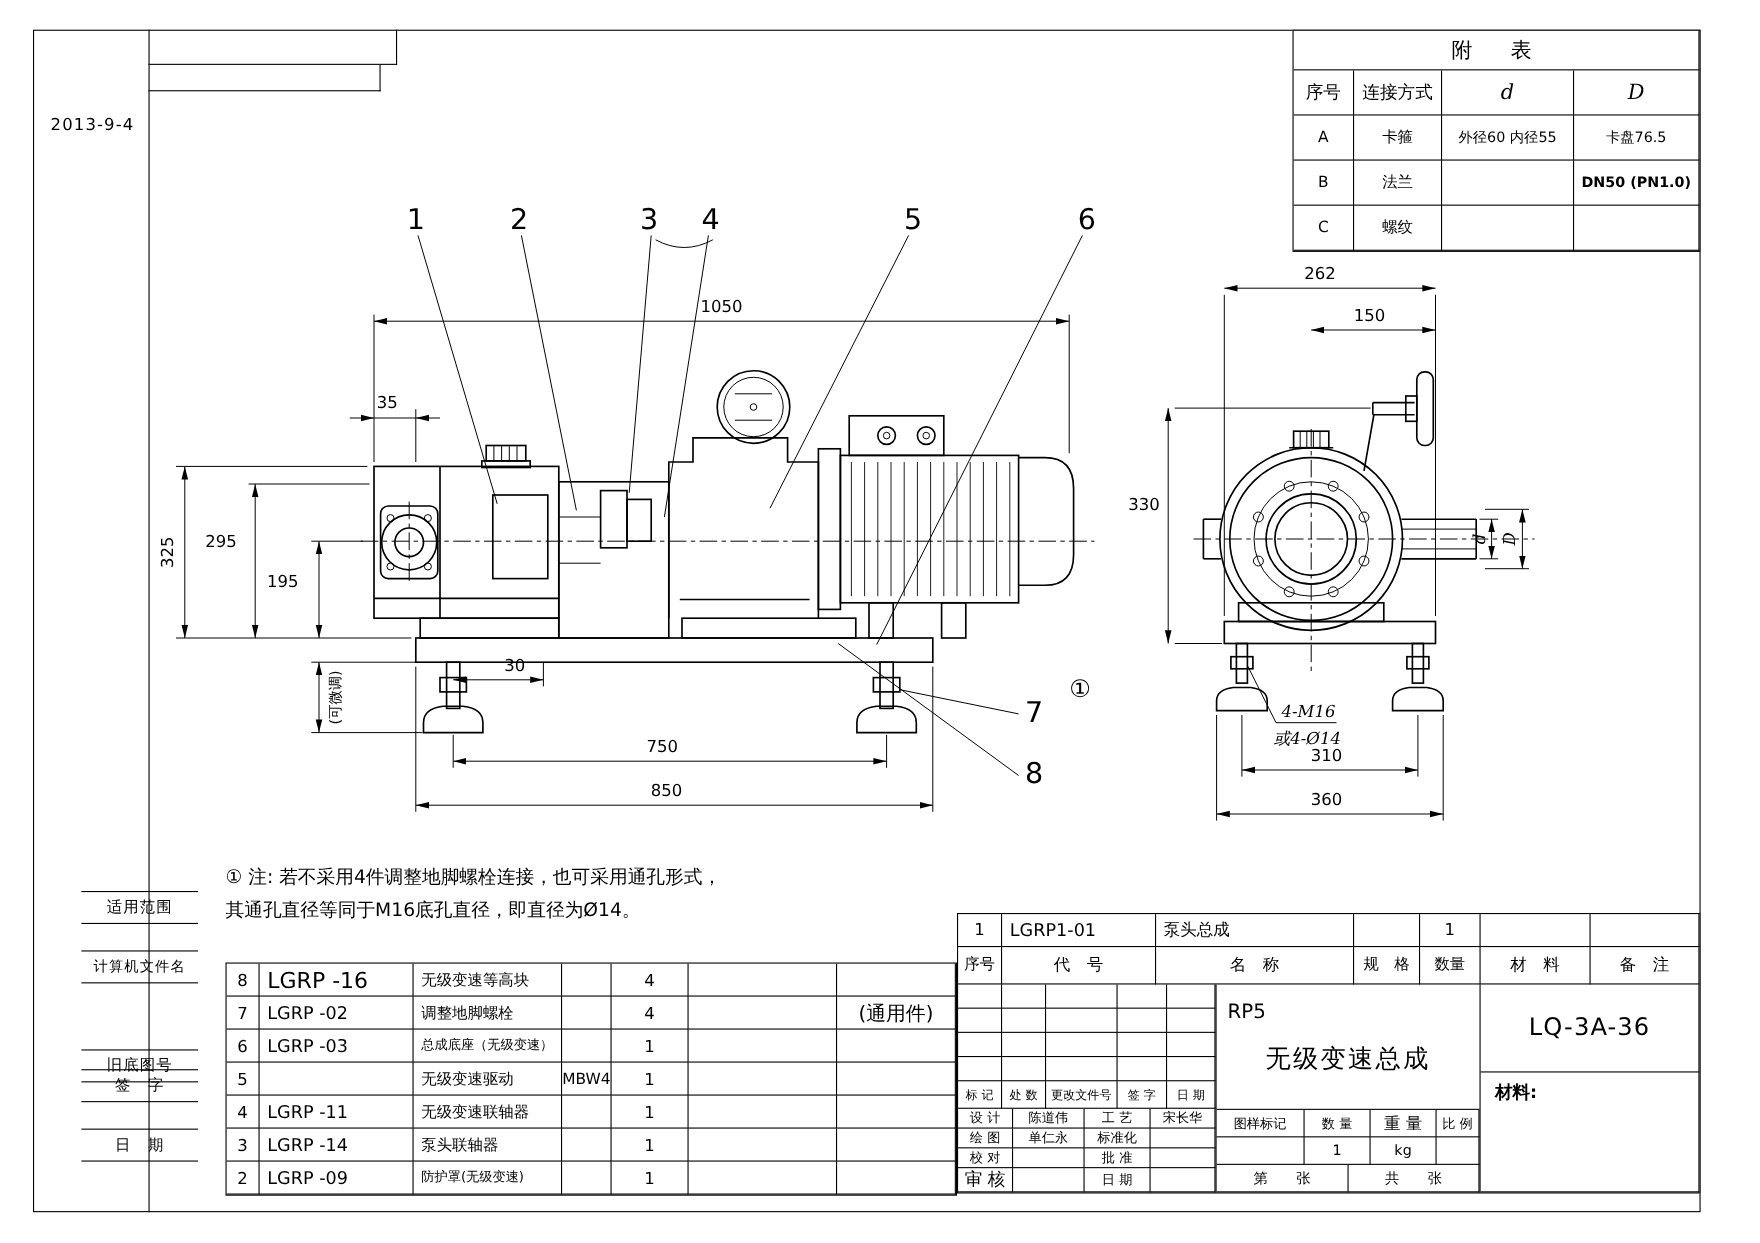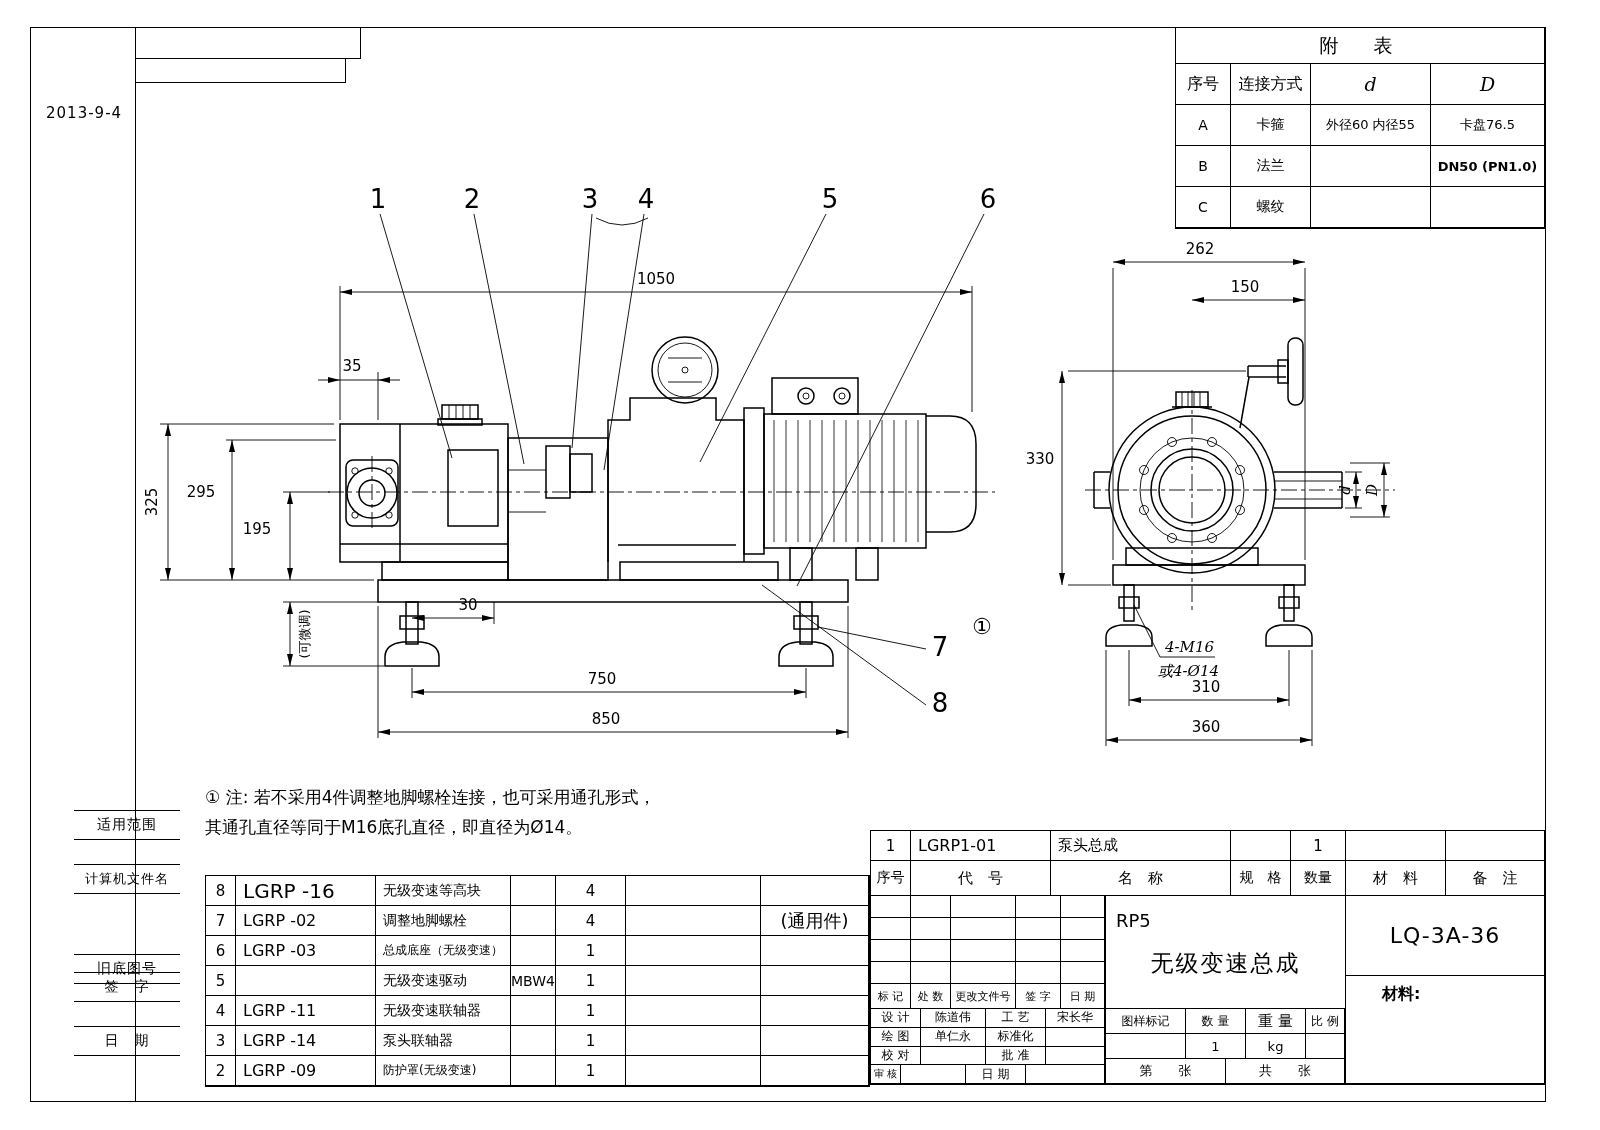--- a/index.html
+++ b/index.html
@@ -466,21 +466,21 @@
         <div class="cell" style="width:60px;font-size:12px">标准化</div>
         <div class="cell last"></div>
       </div>
       <div class="row" style="flex:1">
         <div class="cell" style="width:50px;font-size:12px">校 对</div>
         <div class="cell" style="width:65px"></div>
         <div class="cell" style="width:60px;font-size:12px">批 准</div>
         <div class="cell last"></div>
       </div>
       <div class="row" style="flex:1">
-        <div class="cell" style="width:30px;font-size:10px">审 核</div>
+        <div class="cell" style="width:50px;font-size:16px">审 核</div>
         <div class="cell" style="width:65px"></div>
         <div class="cell" style="width:60px;font-size:12px">日 期</div>
         <div class="cell last"></div>
       </div>
     </div>
 
     <div style="width:240px;border-right:1px solid #000;display:flex;flex-direction:column">
       <div style="flex:1;border-bottom:1px solid #000;position:relative">
         <div class="abs" style="left:10px;top:14px;font-size:18px">RP5</div>
         <div class="abs" style="left:0;right:0;top:52px;text-align:center;font-size:23px;letter-spacing:2px">无级变速总成</div>
@@ -498,16 +498,16 @@
         <div class="cell last"></div>
       </div>
       <div class="row" style="height:25px">
         <div class="cell" style="width:120px;font-size:13px">第　　张</div>
         <div class="cell last" style="font-size:13px">共　　张</div>
       </div>
     </div>
 
     <div style="flex:1;display:flex;flex-direction:column">
       <div class="cell" style="height:80px;font-size:22px;letter-spacing:1px">LQ-3A-36</div>
-      <div class="cell last" style="flex:1;align-items:flex-start;justify-content:flex-start;padding:8px 0 0 36px;font-size:16px;font-weight:bold">材料:</div>
+      <div class="cell last" style="flex:1;align-items:flex-start;justify-content:flex-start;padding:8px 0 0 13px;font-size:16px;font-weight:bold">材料:</div>
     </div>
   </div>
 </div>
 
 </body></html>

